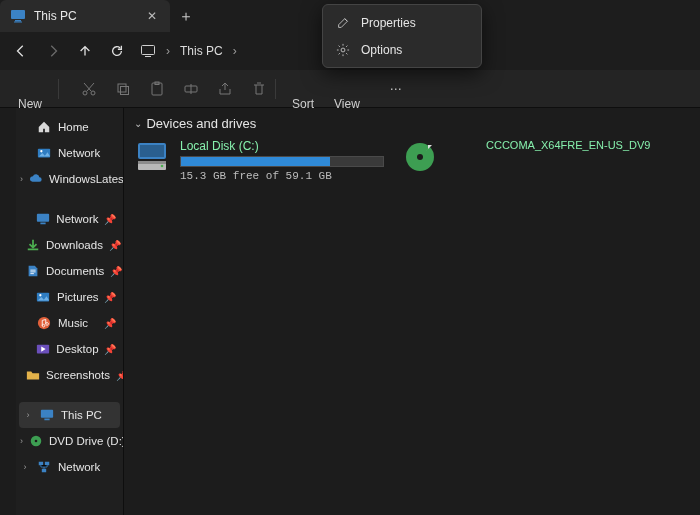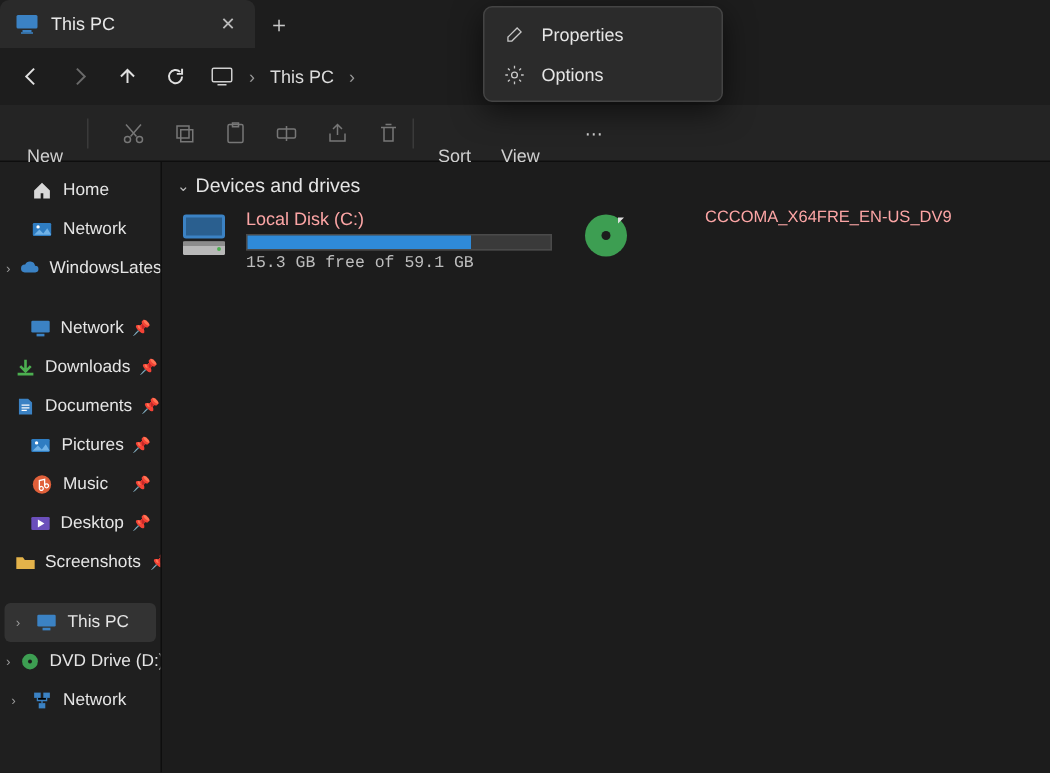--- a/index.html
+++ b/index.html
@@ -26,38 +26,38 @@
   .tbtn { height: 28px; padding: 0 8px; display: flex; align-items: flex-end; gap: 22px; color: #cfcfcf; border-radius: 4px; font-size: 12px; flex-direction: column; }
   .tbtn.iconOnly { width: 30px; padding: 0; justify-content: center; color: #8a8a8a; }
   .tbtn.iconOnly.dis { color: #555; }
   .tool-divider { width: 1px; height: 20px; background: #3a3a3a; margin: 0 4px; }
   .chev { font-size: 9px; color: #b8b8b8; }
 
   
   .main { display: flex; height: calc(515px - 32px - 38px - 38px); }
 
   
-  .sidebar { width: 108px; background: #1f1f1f; border-right: 1px solid #0e0e0e; padding: 6px 0; overflow: hidden; }
+  .sidebar { width: 108px; background: #1f1f1f; border-right: 1px solid #0e0e0e; padding: 6px 0; overflow: hidden; margin-left: 16px; }
   .sb-item { display: flex; align-items: center; height: 26px; padding: 0 6px 0 4px; gap: 6px; font-size: 11.5px; color: #e5e5e5; white-space: nowrap; overflow: hidden; }
   .sb-item.sel { background: #333; border-radius: 4px; margin: 0 3px; }
   .sb-item .exp { width: 10px; text-align: center; color: #9a9a9a; font-size: 9px; }
   .sb-item .ico { width: 16px; height: 16px; display: flex; align-items: center; justify-content: center; }
   .sb-item .pin { color: #7d7d7d; font-size: 10px; margin-left: auto; }
   .sb-gap { height: 14px; }
 
   
   .content { flex: 1; background: #1c1c1c; padding: 8px 10px; }
   .section-head { display: flex; align-items: center; gap: 4px; font-size: 13px; color: #e5e5e5; margin-bottom: 8px; }
   .section-head .chevd { font-size: 10px; color: #bdbdbd; }
 
   .drives { display: flex; gap: 18px; flex-wrap: wrap; }
   .drive { display: flex; gap: 10px; width: 250px; }
   .drive-icon { width: 36px; height: 36px; display: flex; align-items: center; justify-content: center; }
   .drive-body { flex: 1; }
-  .drive-title { font-size: 12px; color: #fca5a5; margin-bottom: 3px; white-space: nowrap; overflow: hidden; text-overflow: ellipsis; }
+  .drive-title { font-size: 12px; color: #86efac; margin-bottom: 3px; white-space: nowrap; overflow: hidden; text-overflow: ellipsis; }
   .bar { height: 11px; background: #3a3a3a; border: 1px solid #4a4a4a; position: relative; }
   .bar-fill { position: absolute; left: 0; top: 0; bottom: 0; background: #2f8ad8; }
   .drive-sub { font-size: 11px; color: #bdbdbd; margin-top: 3px; font-family: Liberation Mono, monospace; }
 
   
   .ctx-menu { position: absolute; left: 322px; top: 4px; width: 160px; background: #2b2b2b; border: 1px solid #444; border-radius: 6px; padding: 4px; box-shadow: 0 6px 20px rgba(0,0,0,.6); }
   .ctx-item { display: flex; align-items: center; height: 27px; padding: 0 8px; gap: 10px; font-size: 12px; color: #e5e5e5; border-radius: 4px; }
   .ctx-item .ico { width: 16px; height: 16px; display: flex; align-items: center; justify-content: center; color: #b8b8b8; }
 
   svg { display: block; }

